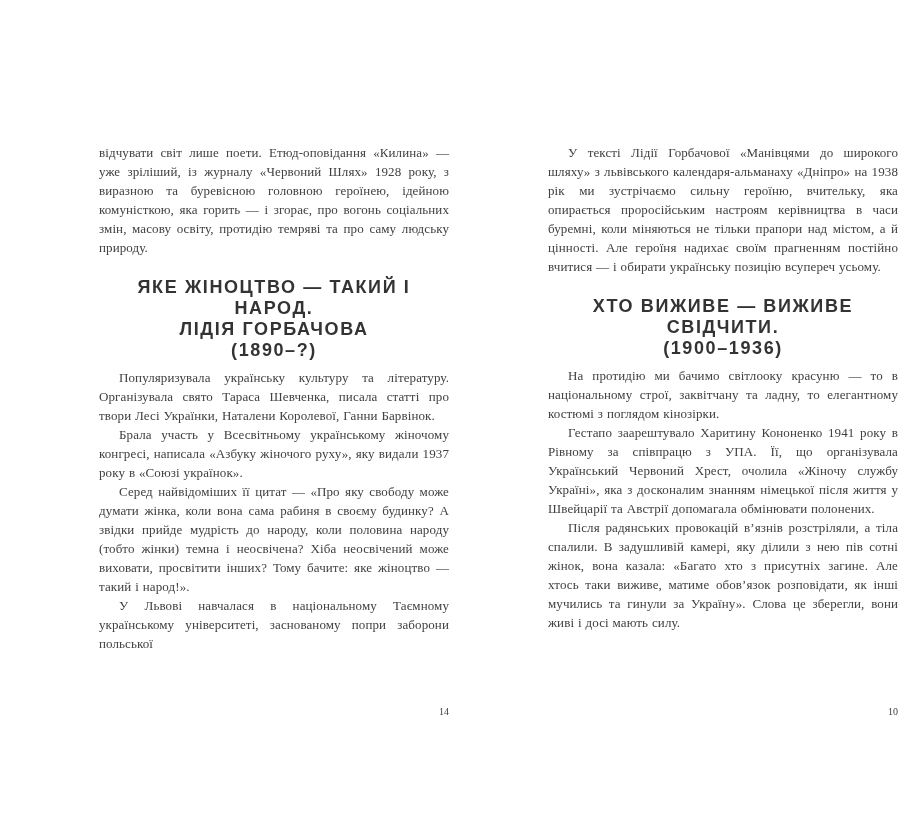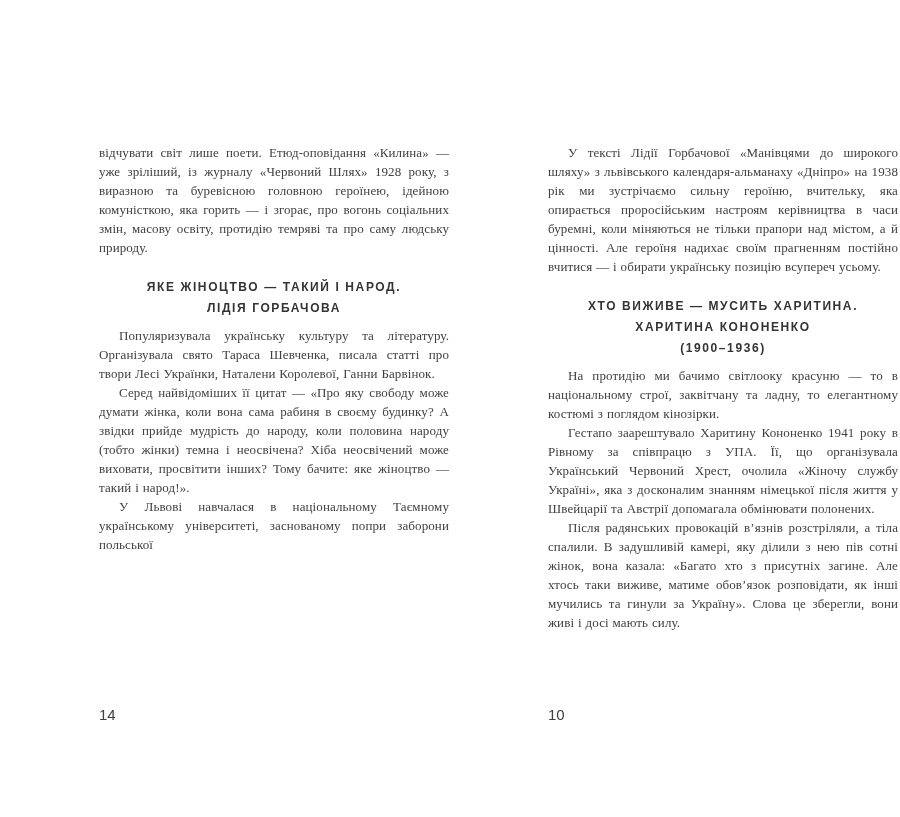--- a/index.html
+++ b/index.html
@@ -36,65 +36,66 @@
   }
   .para.no-indent { text-indent: 0; }
 
   .heading {
     margin: 20px 0 7px 0;
     text-align: center;
   }
   .hline {
     font-family: "Liberation Sans", sans-serif;
     font-weight: 700;
-    font-size: 12px;
+    font-size: 18px;
     line-height: 21px;
     letter-spacing: 1.6px;
     color: var(--heading-color, #333333);
   }
 
   .page-number {
     position: absolute;
     top: 706px;
     width: 350px;
-    text-align: left;
-    font-family: Liberation Sans, sans-serif;
-    font-size: 15px;
+    text-align: right;
+    font-family: Liberation Serif, serif;
+    font-size: 10px;
     color: var(--body-color, #404040);
   }
   .pn-left  { left: 65px;  }
   .pn-right { left: 514px; }
 </style>
 </head>
 <body>
 
 <div class="spread">
 
   <section class="column col-left">
     <div>
         <p class="para no-indent">відчувати світ лише поети. Етюд-оповідання «Килина» — уже зріліший, із журналу «Червоний Шлях» 1928 року, з виразною та буревісною головною героїнею, ідейною комуністкою, яка горить — і згорає, про вогонь соціальних змін, масову освіту, протидію темряві та про саму людську природу.</p>
       </div>
     <h2 class="heading">
         <div class="hline">ЯКЕ ЖІНОЦТВО — ТАКИЙ І НАРОД.</div>
         <div class="hline">ЛІДІЯ ГОРБАЧОВА</div>
+        <div class="hline">(1890–?)</div>
       </h2>
     <div>
         <p class="para">Популяризувала українську культуру та літературу. Організувала свято Тараса Шевченка, писала статті про твори Лесі Українки, Наталени Королевої, Ганни Барвінок.</p>
+        <p class="para">Брала участь у Всесвітньому українському жіночому конгресі, написала «Азбуку жіночого руху», яку видали 1937 року в «Союзі українок».</p>
         <p class="para">Серед найвідоміших її цитат — «Про яку свободу може думати жінка, коли вона сама рабиня в своєму будинку? А звідки прийде мудрість до народу, коли половина народу (тобто жінки) темна і неосвічена? Хіба неосвічений може виховати, просвітити інших? Тому бачите: яке жіноцтво — такий і народ!».</p>
         <p class="para">У Львові навчалася в національному Таємному українському університеті, заснованому попри заборони польської</p>
       </div>
   </section>
 
   <section class="column col-right">
     <div>
         <p class="para">У тексті Лідії Горбачової «Манівцями до широкого шляху» з львівського календаря-альманаху «Дніпро» на 1938 рік ми зустрічаємо сильну героїню, вчительку, яка опирається проросійським настроям керівництва в часи буремні, коли міняються не тільки прапори над містом, а й цінності. Але героїня надихає своїм прагненням постійно вчитися — і обирати українську позицію всупереч усьому.</p>
       </div>
     <h2 class="heading">
-        <div class="hline">ХТО ВИЖИВЕ — МУСИТЬ ХАРИТИНА.</div>
-        <div class="hline">ХАРИТИНА КОНОНЕНКО</div>
+        <div class="hline">ХТО ВИЖИВЕ — ВИЖИВЕ СВІДЧИТИ.</div>
         <div class="hline">(1900–1936)</div>
       </h2>
     <div>
         <p class="para">На протидію ми бачимо світлооку красуню — то в національному строї, заквітчану та ладну, то елегантному костюмі з поглядом кінозірки.</p>
         <p class="para">Гестапо заарештувало Харитину Кононенко 1941 року в Рівному за співпрацю з УПА. Її, що організувала Український Червоний Хрест, очолила «Жіночу службу Україні», яка з досконалим знанням німецької після життя у Швейцарії та Австрії допомагала обмінювати полонених.</p>
         <p class="para">Після радянських провокацій в’язнів розстріляли, а тіла спалили. В задушливій камері, яку ділили з нею пів сотні жінок, вона казала: «Багато хто з присутніх загине. Але хтось таки виживе, матиме обов’язок розповідати, як інші мучились та гинули за Україну». Слова це зберегли, вони живі і досі мають силу.</p>
       </div>
   </section>
 
   <div class="page-number pn-left">14</div>

